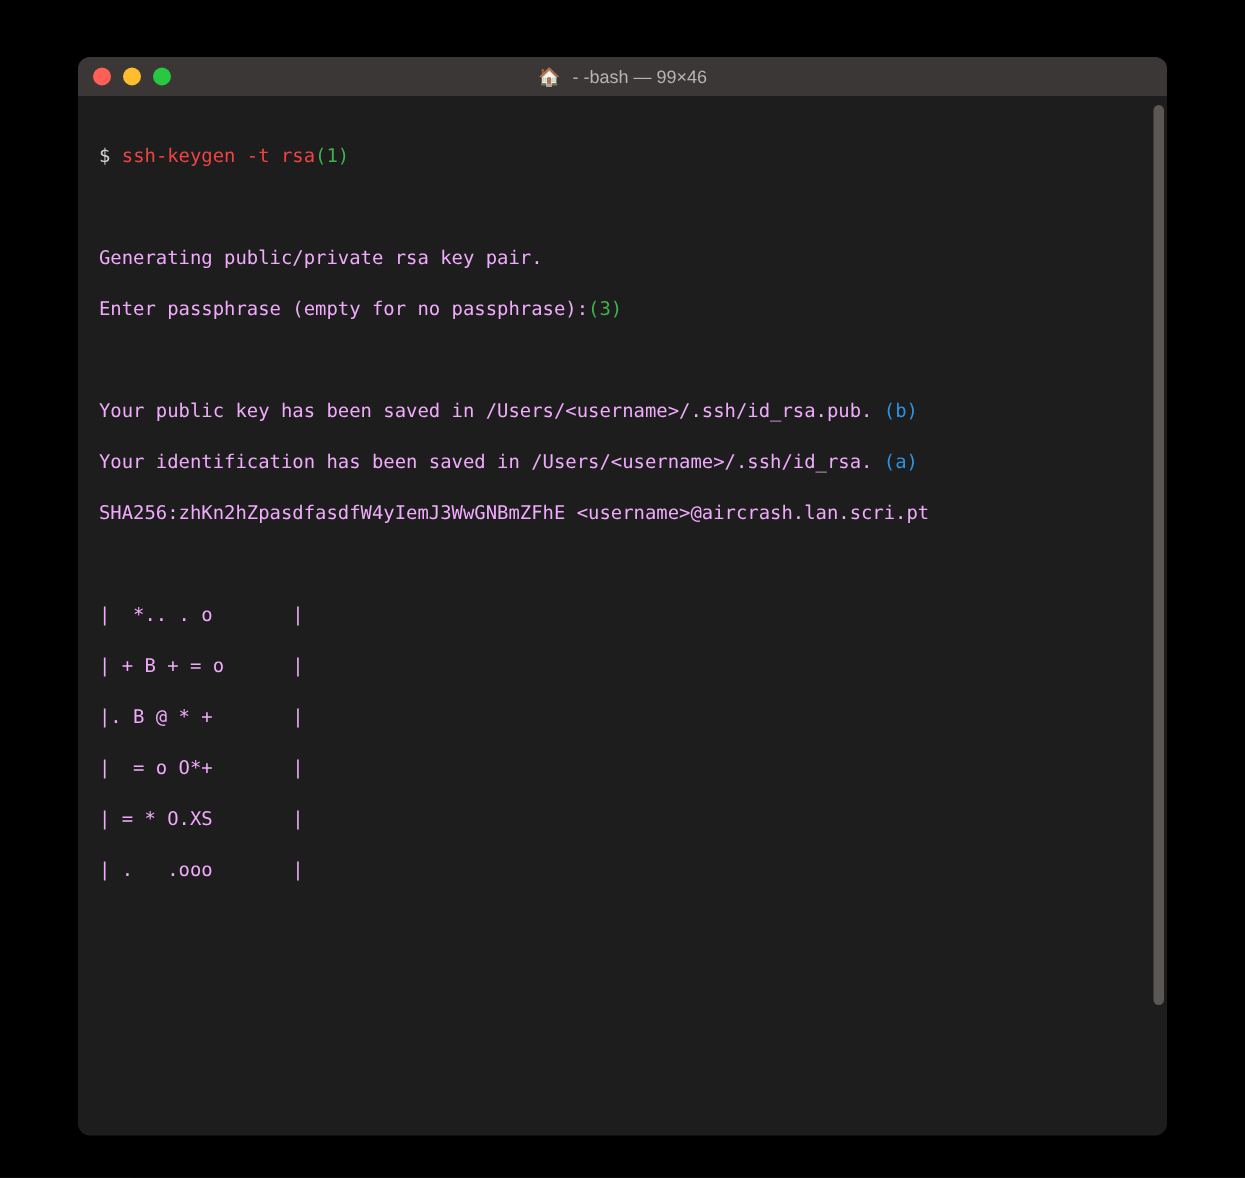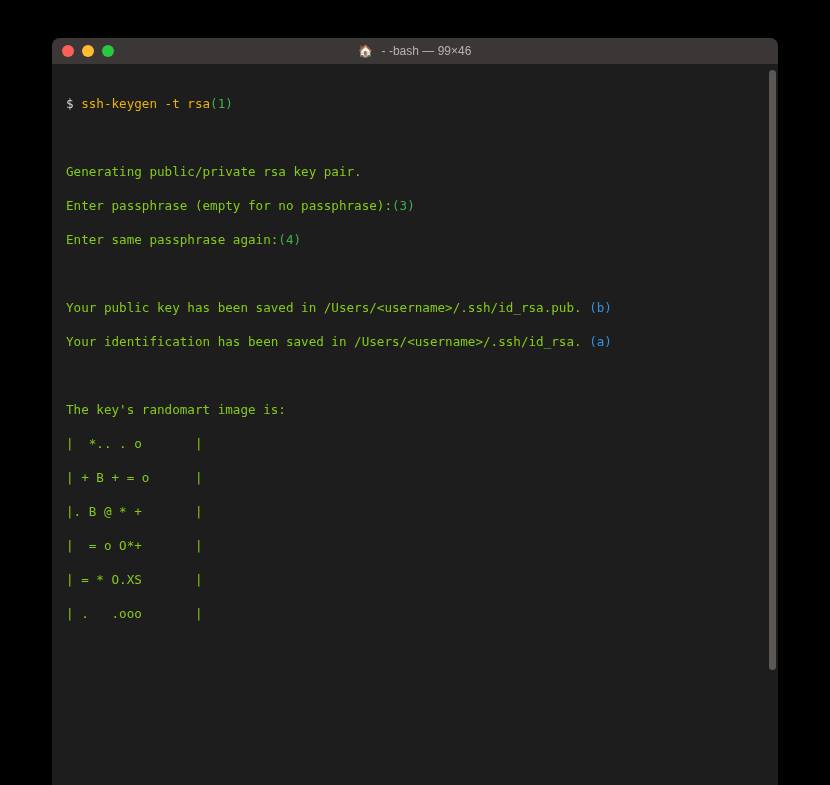--- a/index.html
+++ b/index.html
@@ -63,22 +63,22 @@
     }
     .terminal-content {
       font-size: 12.6px;
       line-height: 17px;
       color: #d9d5d3;
       white-space: pre;
       font-family: "Menlo", "Monaco", "Consolas", monospace;
     }
     .line { white-space: pre; }
     .prompt { color: #d9d5d3; }
-    .cmd { color: #eab308; }
-    .output { color: #84cc16; text-align: center; }
+    .cmd { color: #ef4444; }
+    .output { color: #f0abfc; text-align: center; }
     .annot-green { color: #3fb24f; }
     .annot-blue { color: #2f93e0; }
     .scrollbar-track {
       position: absolute;
       right: 2px;
       top: 6px;
       bottom: 6px;
       width: 8px;
     }
     .scrollbar-thumb {
@@ -107,26 +107,25 @@
       <span>- -bash — 99×46</span>
     </div>
   </div>
 
   <div class="terminal-body">
     <div class="terminal-content">
 <div class="line"><span class="prompt">$ </span><span class="cmd">ssh-keygen -t rsa</span><span class="annot-green">(1)</span></div>
 <div class="line"> </div>
 <div class="line"><span class="output">Generating public/private rsa key pair.</span></div>
 <div class="line"><span class="output">Enter passphrase (empty for no passphrase):</span><span class="annot-green">(3)</span></div>
-<div class="line"><span class="output">Enter same passphrase again:</span><span class="annot-green">(4)</span></div>
 <div class="line"> </div>
 <div class="line"><span class="output">Your public key has been saved in /Users/&lt;username&gt;/.ssh/id_rsa.pub. </span><span class="annot-blue">(b)</span></div>
 <div class="line"><span class="output">Your identification has been saved in /Users/&lt;username&gt;/.ssh/id_rsa. </span><span class="annot-blue">(a)</span></div>
+<div class="line"><span class="output">SHA256:zhKn2hZpasdfasdfW4yIemJ3WwGNBmZFhE &lt;username&gt;@aircrash.lan.scri.pt</span></div>
 <div class="line"> </div>
-<div class="line"><span class="output">The key's randomart image is:</span></div>
 <div class="line"><span class="output">|  *.. . o       |</span></div>
 <div class="line"><span class="output">| + B + = o      |</span></div>
 <div class="line"><span class="output">|. B @ * +       |</span></div>
 <div class="line"><span class="output">|  = o O*+       |</span></div>
 <div class="line"><span class="output">| = * O.XS       |</span></div>
 <div class="line"><span class="output">| .   .ooo       |</span></div>
 
 
 
 

